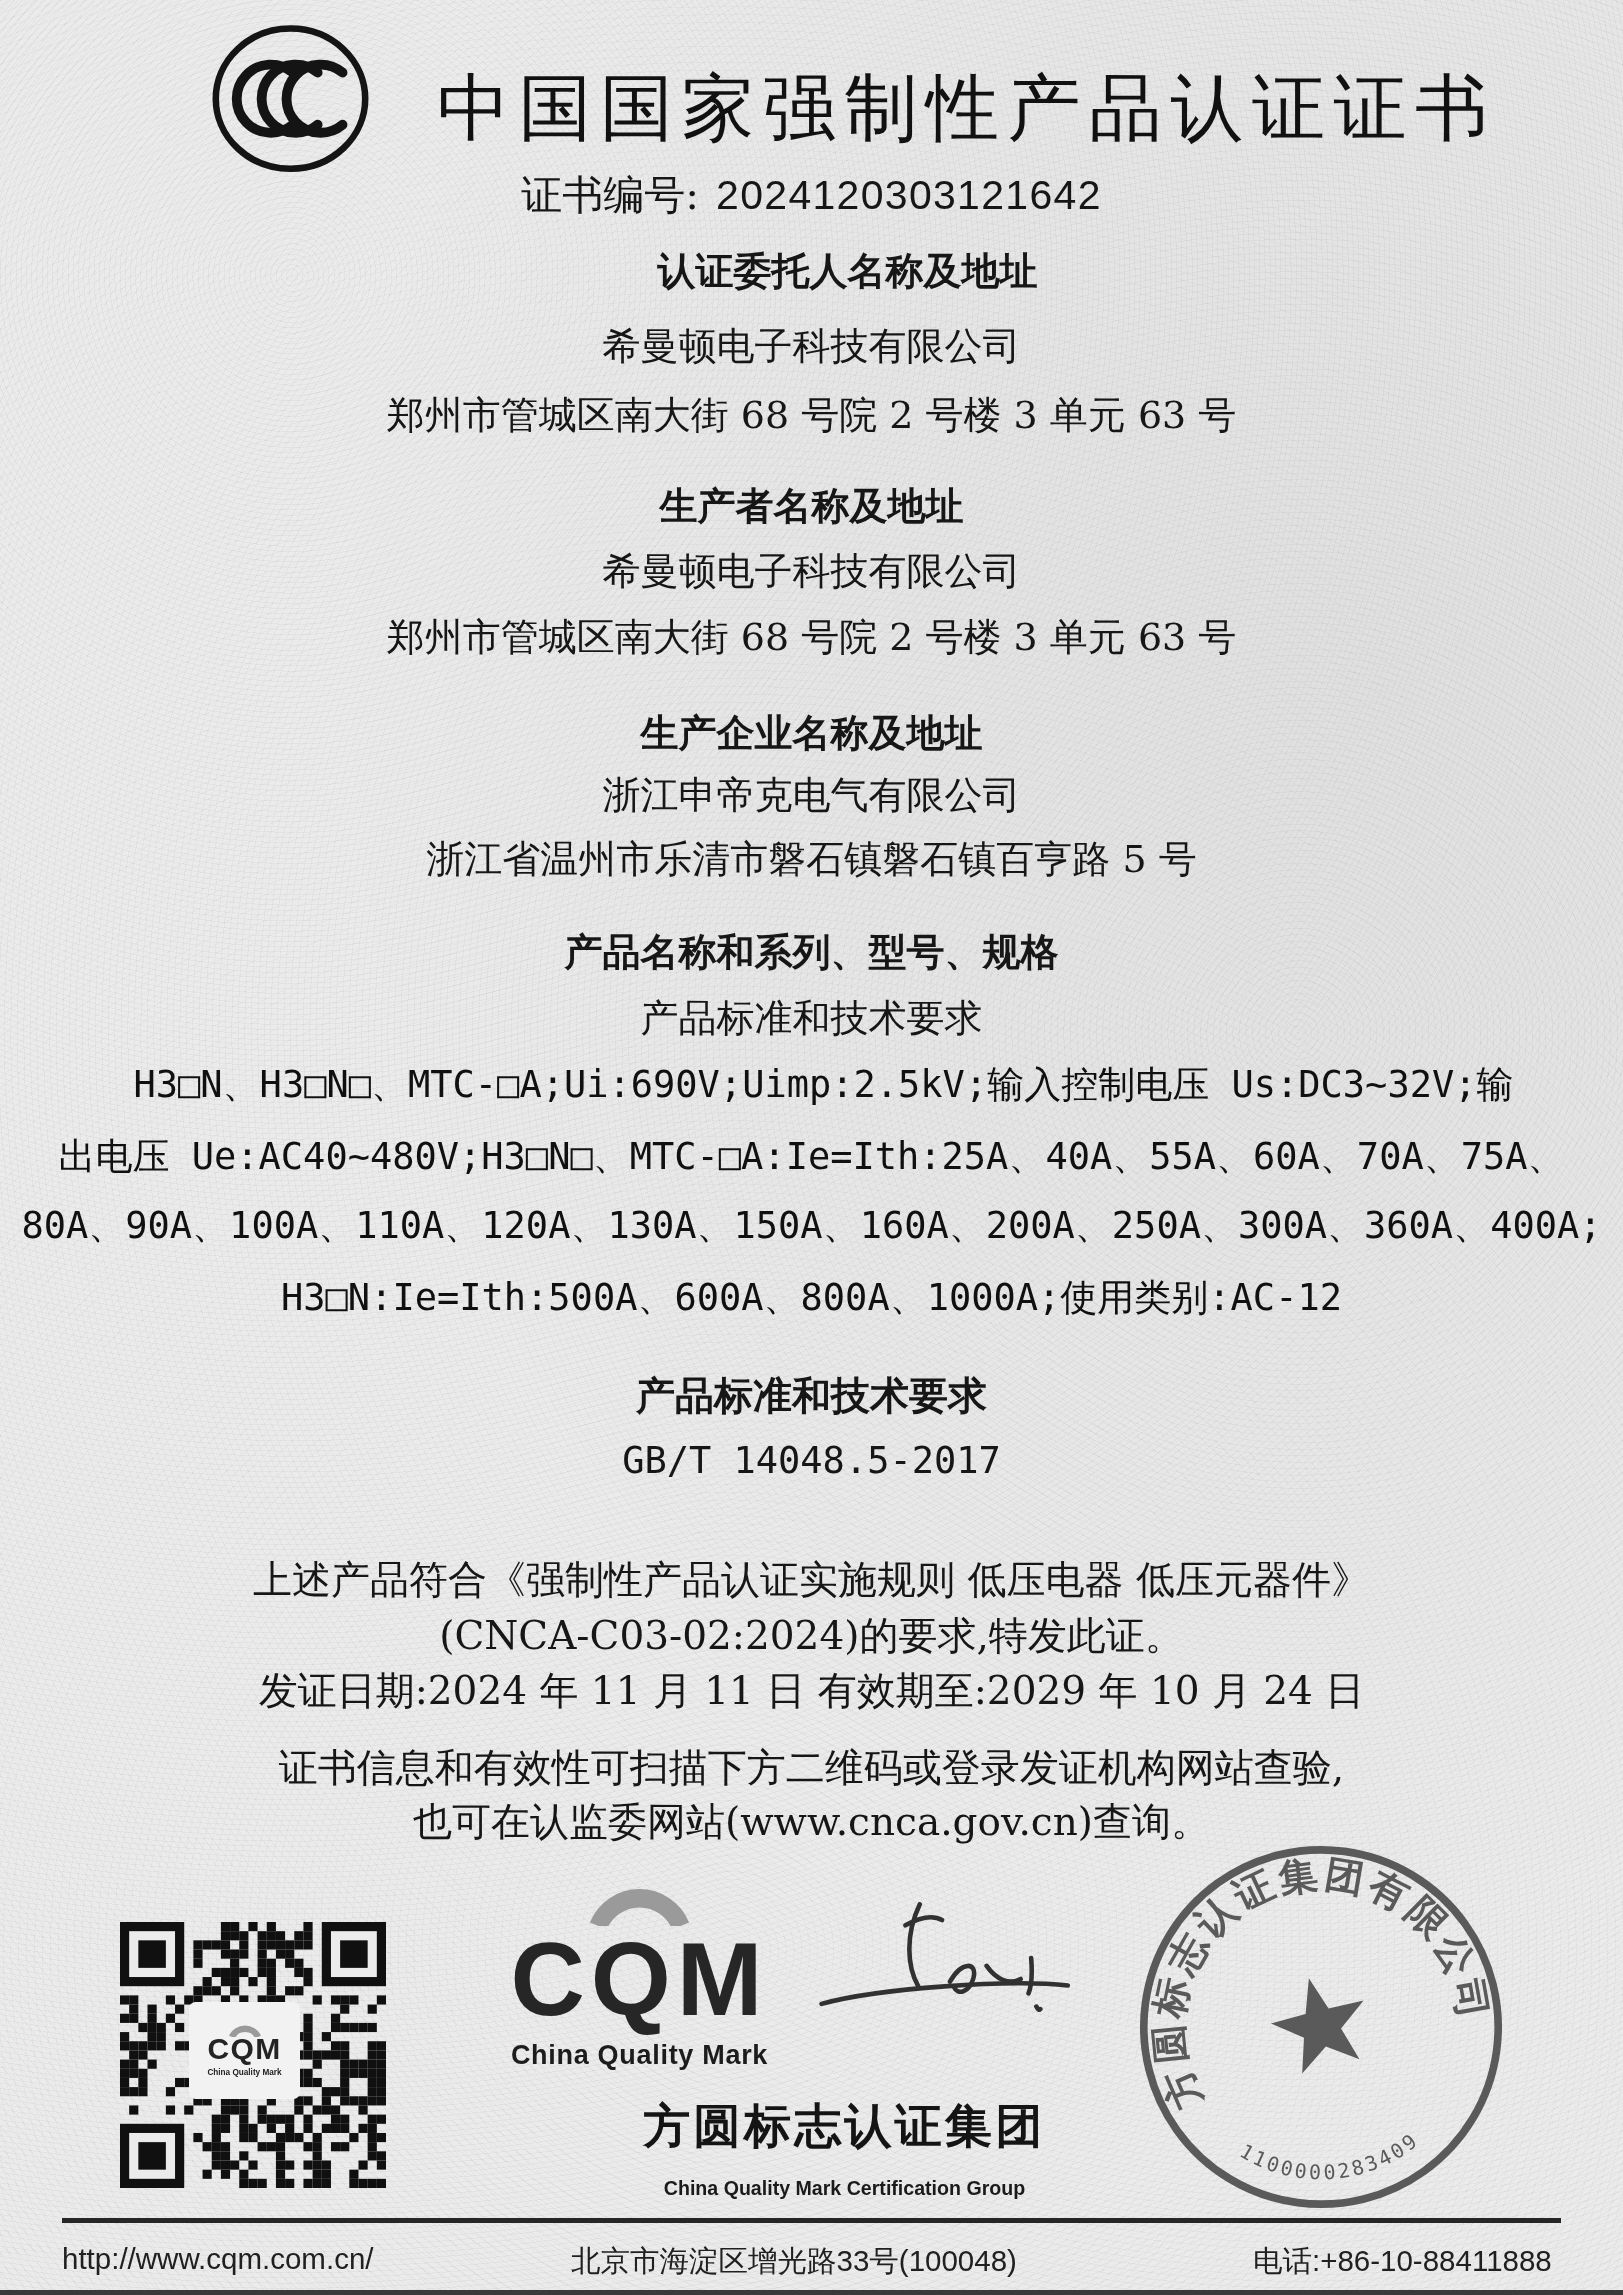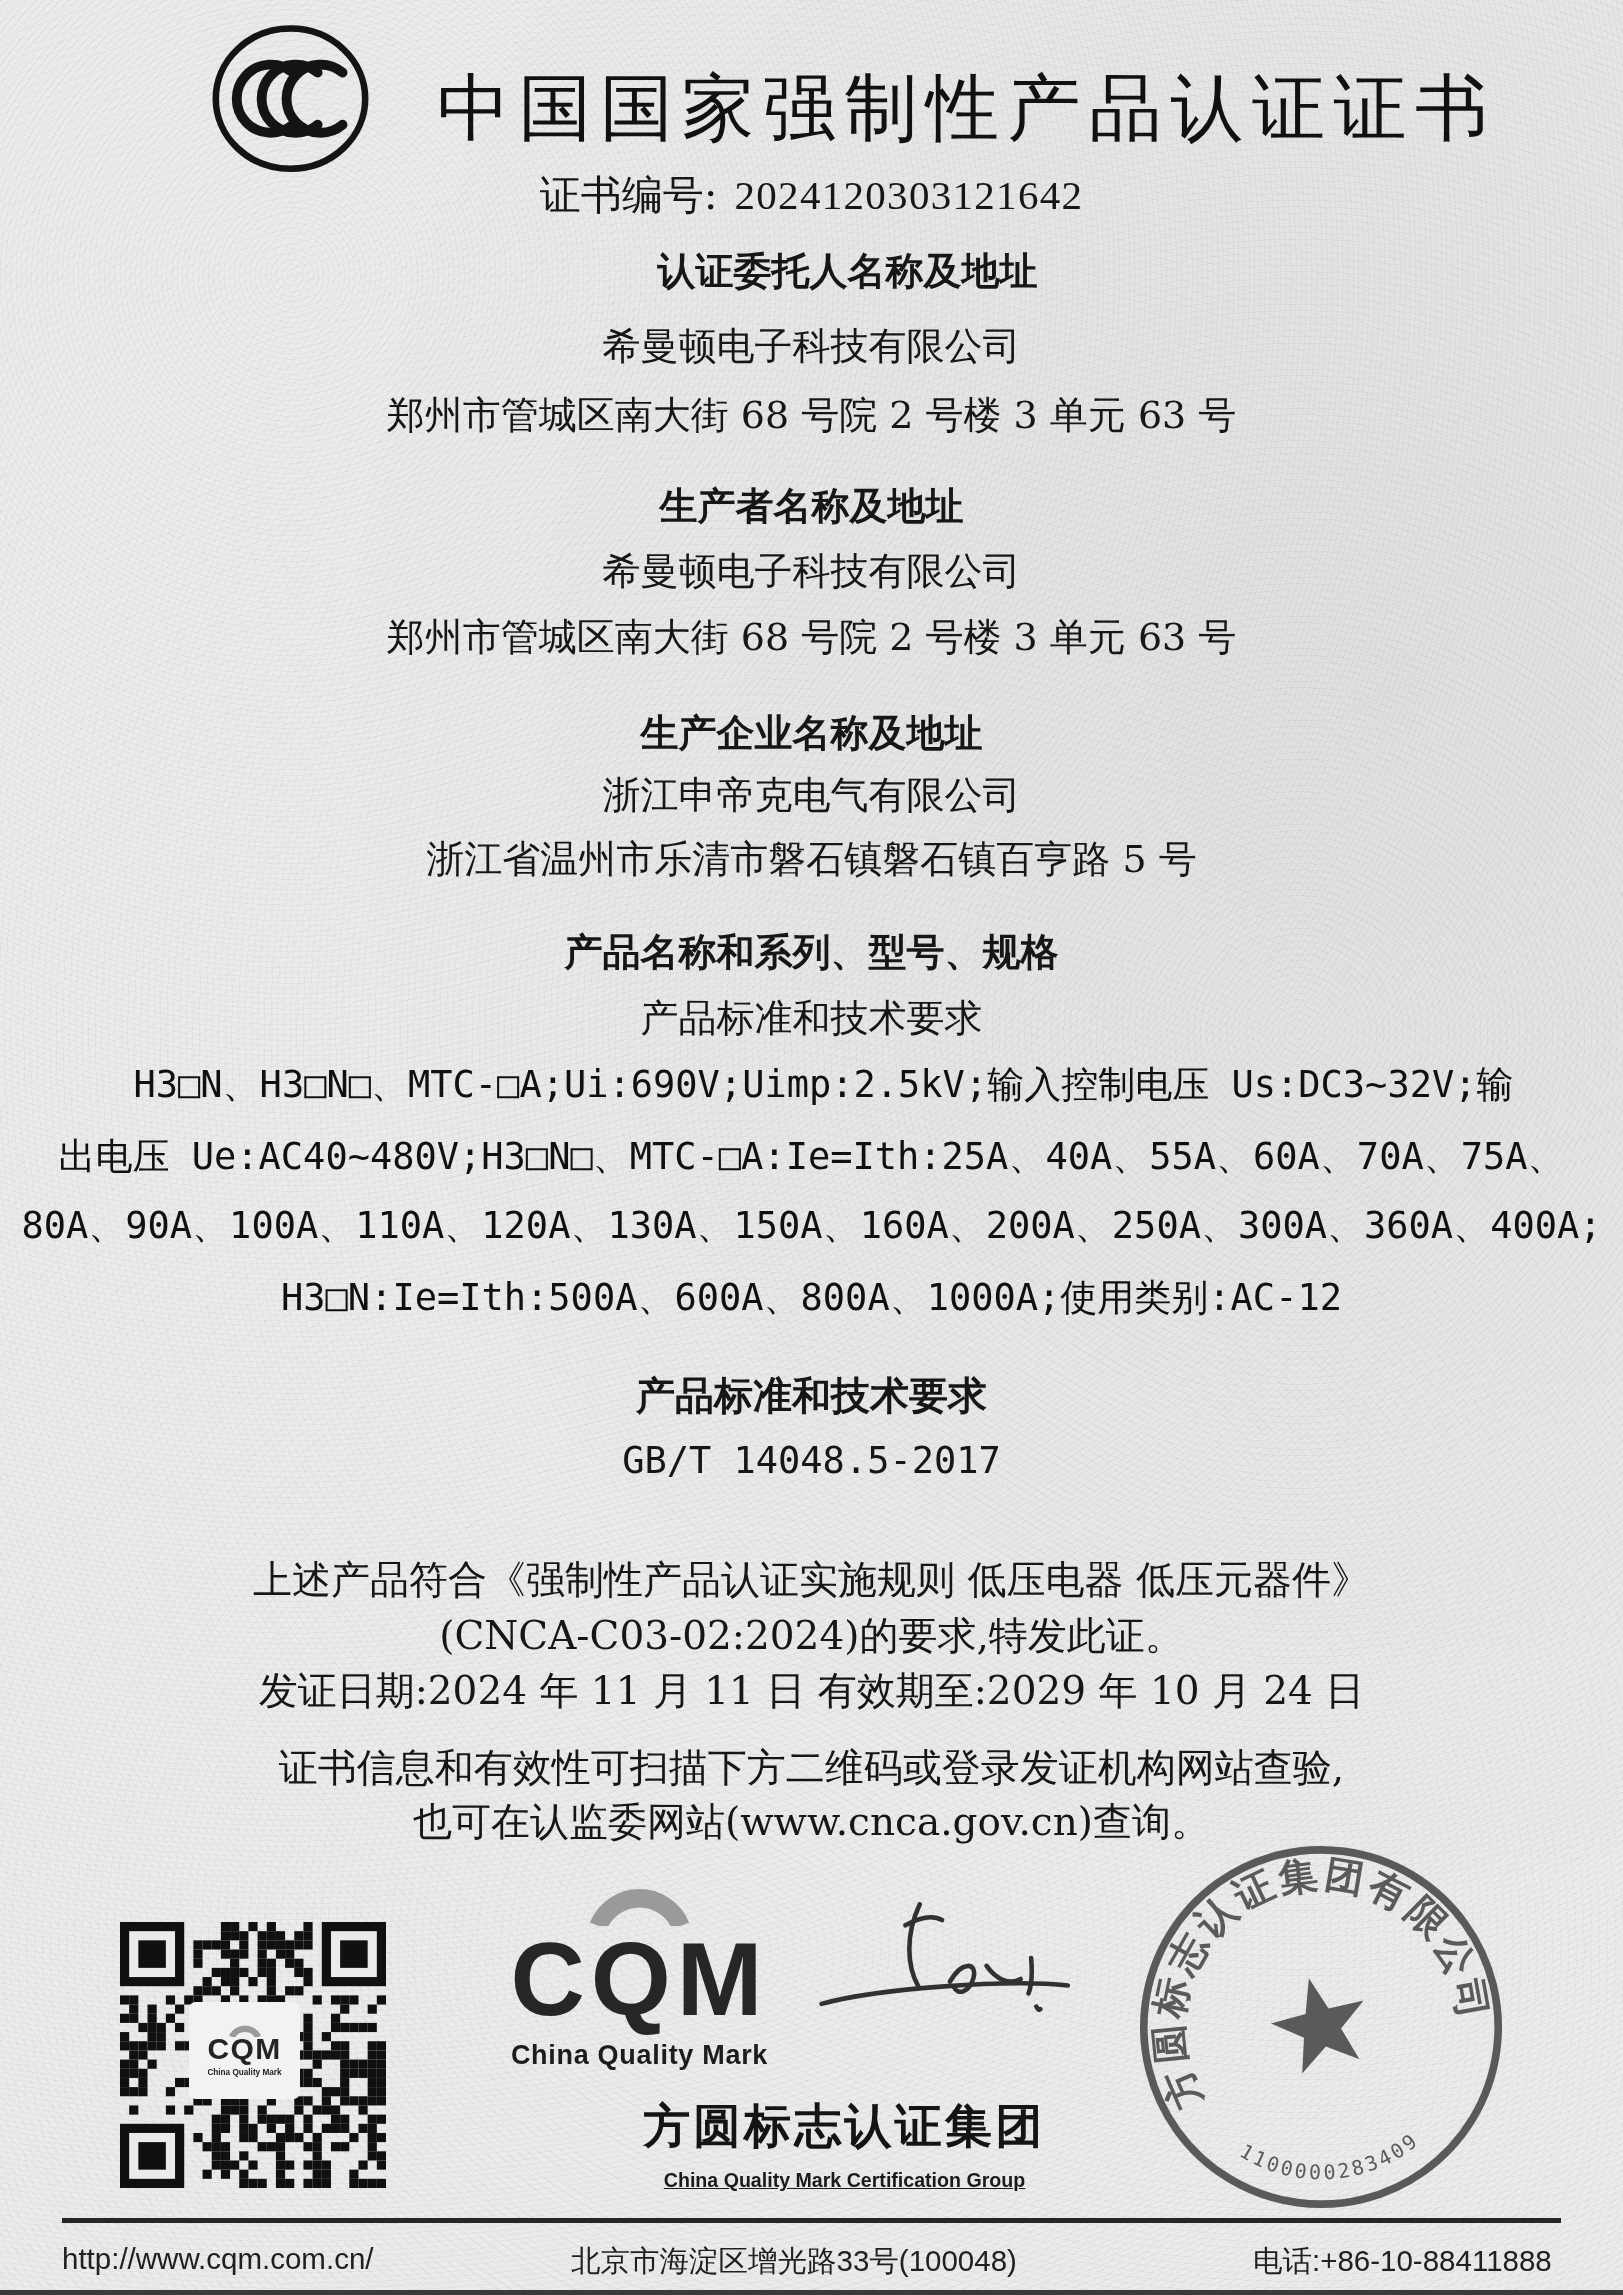--- a/index.html
+++ b/index.html
@@ -18,39 +18,39 @@
   .h{font-weight:700; font-size:38px;}
   .t{font-size:38px;}
   .big{font-size:39px;}
   .mono{font-family:"DejaVu Sans Mono","Liberation Mono",monospace;}
   .spec{font-family:"DejaVu Sans Mono","Liberation Mono",monospace; font-size:37px; color:#101010;}
   .title{
     position:absolute; left:437px; top:60px; font-size:73px; font-weight:400;
     letter-spacing:8.5px; color:#111; white-space:nowrap;
   }
   .ccc-logo{position:absolute; left:208px; top:21.6px;}
-  .certline .num{font-family:Liberation Serif, serif; letter-spacing:1.3px;margin-left:17px;}
+  .certline .num{font-family:Liberation Sans, sans-serif; letter-spacing:1.3px;margin-left:17px;}
   .qr-wrap{position:absolute; left:120px; top:1922px; width:266px; height:266px;}
   .qr-center{
     position:absolute; left:189px; top:2002px; width:111px; height:97px; background:#f2f2f2;
     border-radius:6.5px; display:flex; flex-direction:column; align-items:center; justify-content:center;
     font-family:"Liberation Sans","DejaVu Sans",sans-serif;
   }
   .qr-center .arch{line-height:0;}
   .qr-center .cqm-mini{font-size:30px; font-weight:700; color:#242424; line-height:1; letter-spacing:1.3px; margin-top:-2.6px;}
   .qr-center .cqm-mini-sub{font-size:8.2px; font-weight:700; color:#222; margin-top:3.9px; white-space:nowrap;}
   .cqm-block{position:absolute; left:499px; top:1888px; width:281px; text-align:center;
     font-family:"Liberation Sans","DejaVu Sans",sans-serif;}
   .cqm-block .arch{line-height:0;}
   .cqm-text{font-size:103px; font-weight:700; letter-spacing:5.9px; color:#262626; line-height:1; margin-top:0px;}
   .cqm-sub{font-size:27px; font-weight:700; letter-spacing:0.7px; color:#1c1c1c; margin-top:9.2px;}
   .signature{position:absolute; left:815px; top:1895px;}
   .group-block{position:absolute; left:625px; top:2095px; width:439px; text-align:center;}
   .group-cn{font-size:47px; font-weight:700; letter-spacing:3.3px; color:#141414; white-space:nowrap;}
-  .group-en{font-family:"Liberation Sans","DejaVu Sans",sans-serif; font-size:19.6px; font-weight:700; color:#1a1a1a; margin-top:11px; white-space:nowrap;text-decoration:underline;}
+  .group-en{font-family:"Liberation Sans","DejaVu Sans",sans-serif; font-size:19.6px; font-weight:700; color:#1a1a1a; margin-top:19px; white-space:nowrap;}
   .seal{position:absolute; left:1128px; top:1838px; width:386px; height:378px; transform:rotate(-14deg); opacity:.88;}
   .footer-line{position:absolute; left:62px; top:2218px; width:1499px; height:5.2px; background:#262626;}
   .bottom-edge{position:absolute; left:0; top:2290px; width:1623px; height:5.9px; background:#3a3a3a;}
   .footer-text{position:absolute; top:2242px; font-family:"Liberation Sans","DejaVu Sans",sans-serif; font-size:29.5px; color:#202020; white-space:nowrap;}
   .f-url{left:62px;}
   .f-addr{left:571px;}
   .f-phone{left:1253px;}
 </style>
 </head>
 <body>

